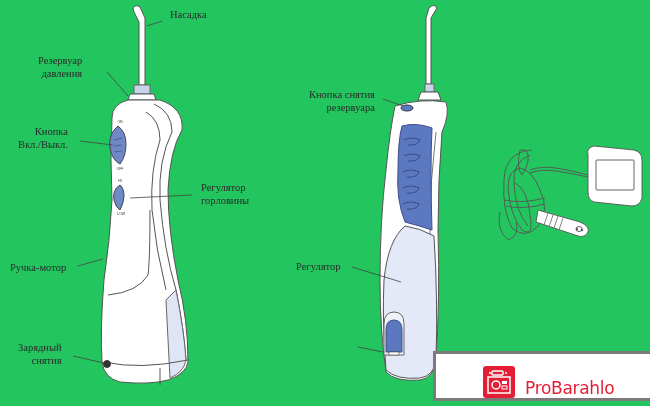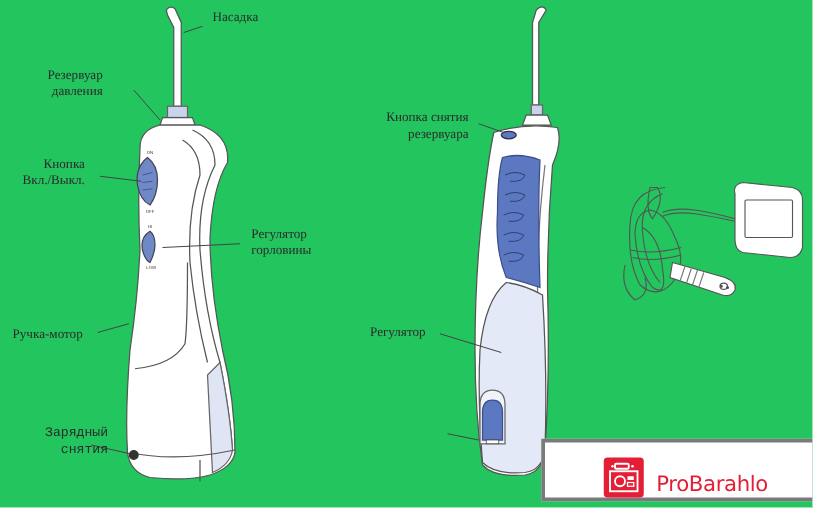--- a/index.html
+++ b/index.html
@@ -148,21 +148,21 @@
 
   <div class="label" style="left:201px; top:181px;">
     <span>Регулятор</span>
     <span>горловины</span>
   </div>
 
   <div class="label" style="left:10px; top:261px;">
     <span>Ручка-мотор</span>
   </div>
 
-  <div class="label right" style="left:36px; top:341px;font-family:Liberation Mono, monospace;">
+  <div class="label right" style="left:18px; top:341px;">
     <span>Зарядный</span>
     <span>снятия</span>
   </div>
 
   <div class="label right" style="left:309px; top:88px;">
     <span>Кнопка снятия</span>
     <span>резервуара</span>
   </div>
 
   <div class="label" style="left:296px; top:260px;">

